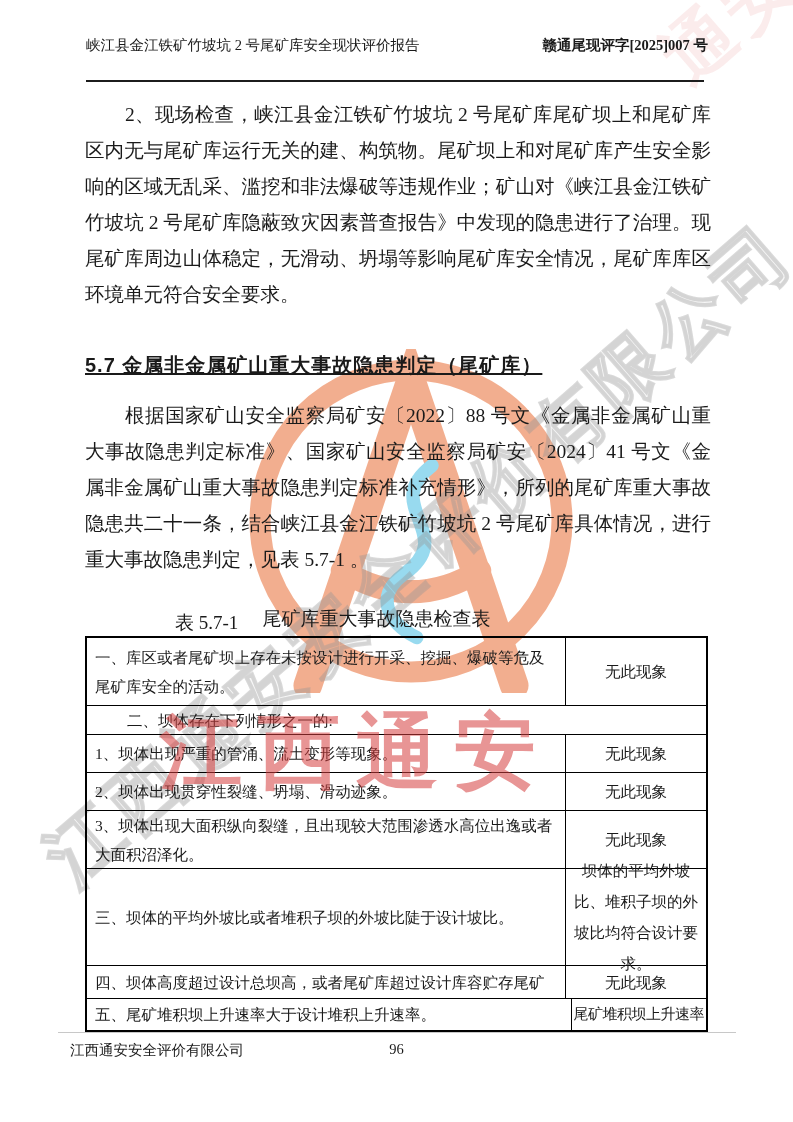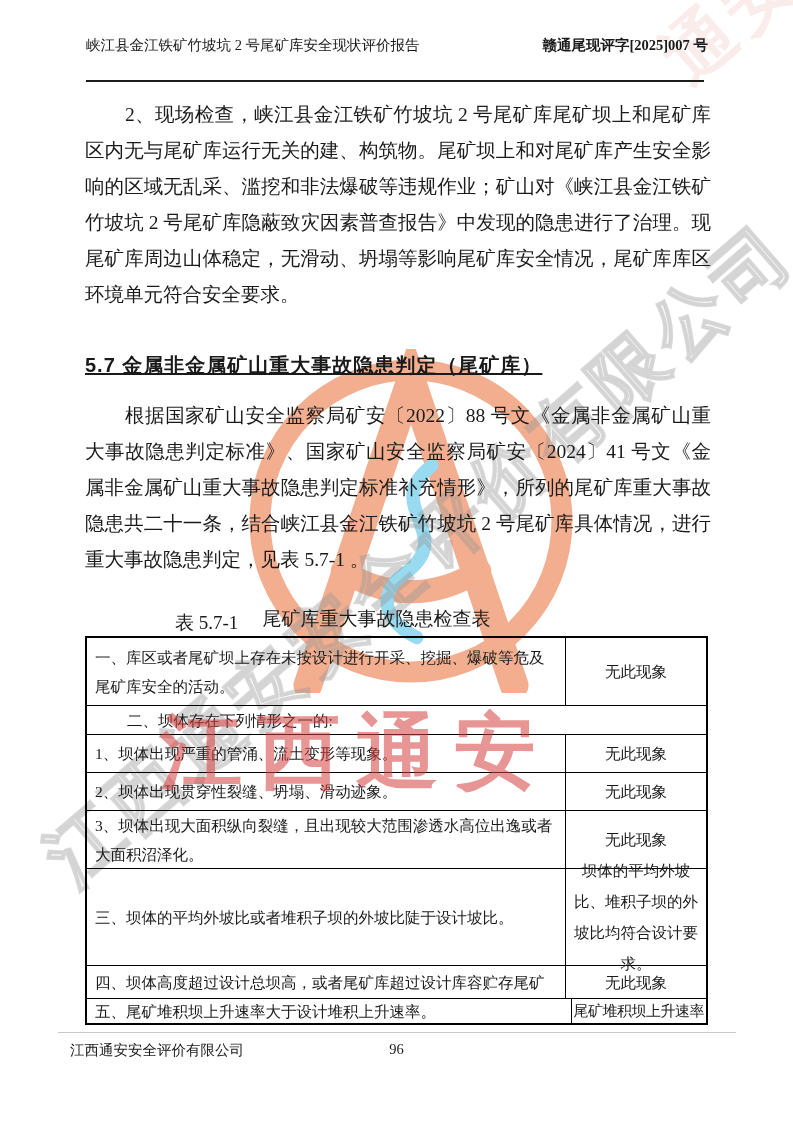--- a/index.html
+++ b/index.html
@@ -57,21 +57,21 @@
 
   .wtable { position:absolute; left:85px; top:636px; width:623px; border:2px solid #000; }
   .trow { display:flex; border-top:1px solid #000; }
   .trow:first-child { border-top:none; }
   .cell-item { width:478px; padding:0 6px 0 8px; display:flex; align-items:center;
                font-size:15.5px; line-height:29px; text-align:left; }
   .cell-result { width:141px; border-left:1px solid #000; display:flex; align-items:center;
                  justify-content:center; text-align:center; font-size:15.5px; line-height:31px; padding:0 2px; }
   .trow.span .cell-item { width:619px;padding-left:40px; }
   .r0 { height:67px; } .r1 { height:29px; } .r2 { height:38px; } .r3 { height:38px; }
-  .r4 { height:58px; } .r5 { height:97px; } .r6 { height:33px;justify-content:flex-end; } .r7 { height:25px;gap:41px; }
+  .r4 { height:58px; } .r5 { height:97px; } .r6 { height:33px;justify-content:flex-end; } .r7 { height:32px;gap:41px; }
   .r7 .cell-result { white-space:nowrap; font-size:15px; letter-spacing:-0.5px; }
   .r7 .cell-item   { white-space:nowrap; }
 
   .footer-rule { position:absolute; top:1032px; left:58px; width:678px; height:1px; background:#c8c8c8; }
   .footer { position:absolute; top:1041px; left:0; width:793px; height:22px; font-size:14.5px; }
   .footer .footer-company { position:absolute; left:70px; top:0; }
   .footer .footer-page { position:absolute; left:0; right:0; top:0; text-align:center; }
 </style>
 </head>
 <body>

